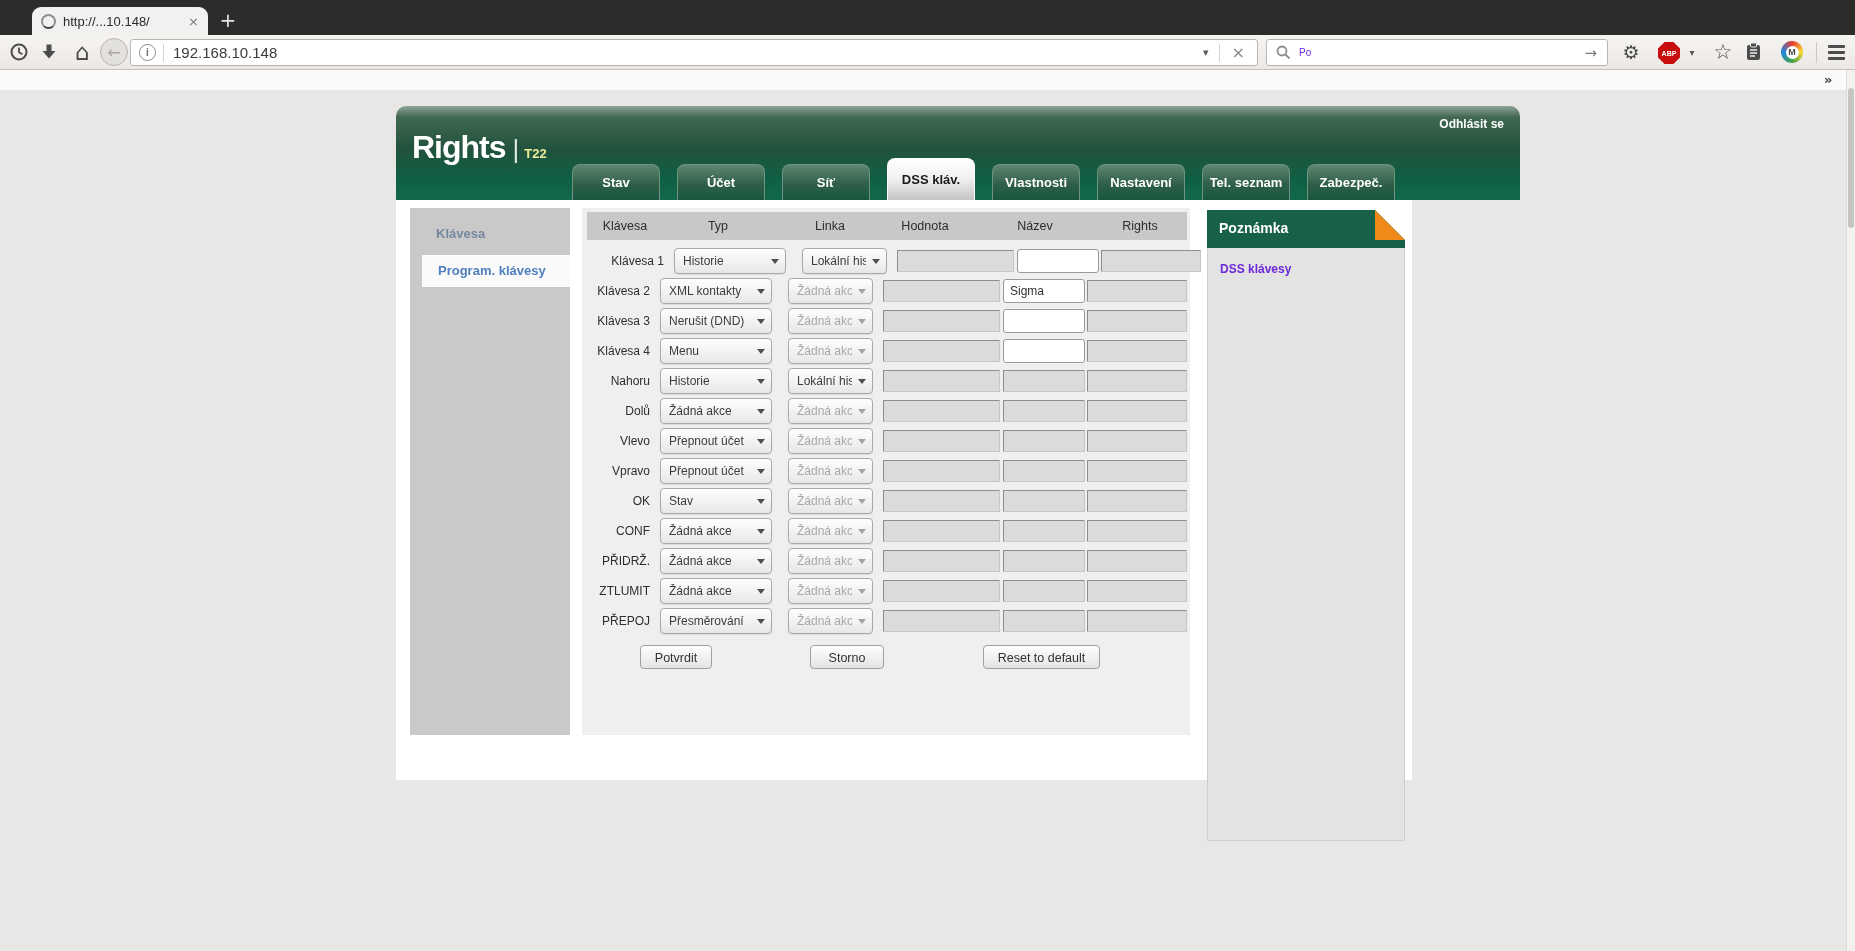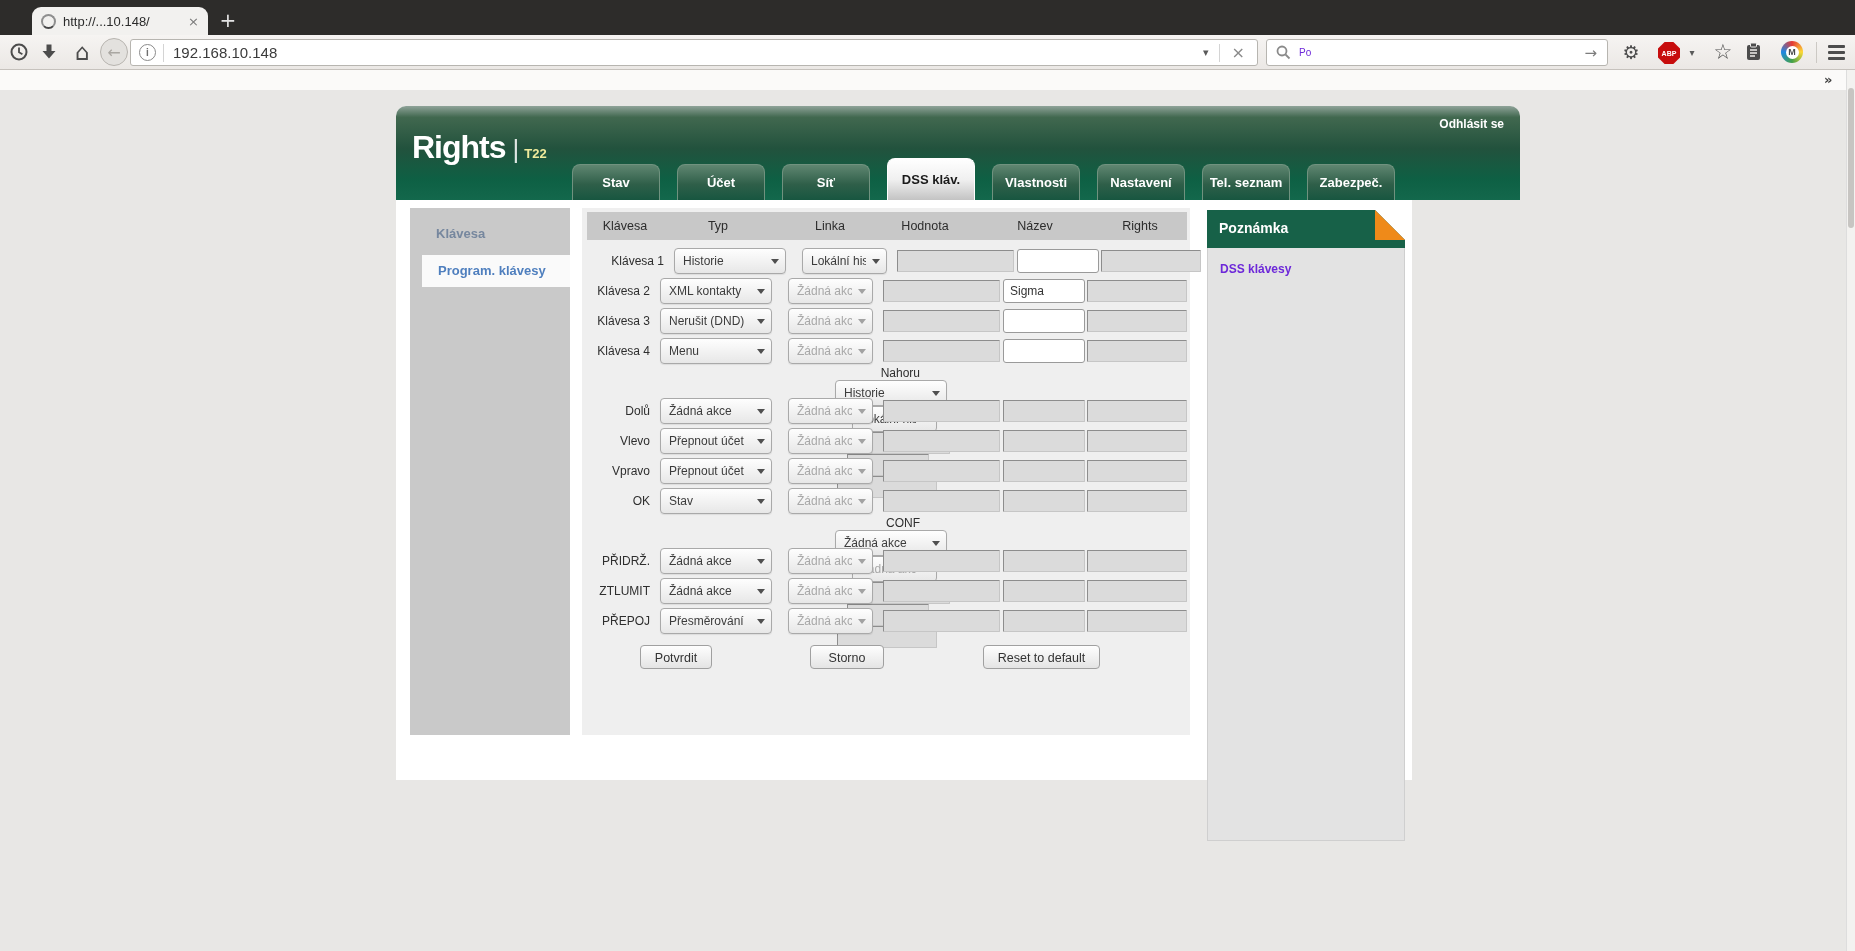--- a/index.html
+++ b/index.html
@@ -322,21 +322,21 @@
           <div class="select disabled" style="width: 85px; margin-left: 16px;">
             <span class="sel-text">Žádná akce</span>
             <span class="sel-arrow">
               <i></i>
             </span>
           </div>
           <input class="gray" disabled="" style="width: 117px; margin-left: 10px;">
           <input class="white" style="width: 82px; margin-left: 3px;">
           <input class="gray" disabled="" style="width: 100px; margin-left: 2px;">
         </div>
-        <div class="drow" style="top: 158px; flex-direction: column;">
+        <div class="drow" style="top: 158px;">
           <span class="klabel">Nahoru</span>
           <div class="select" style="width: 112px;">
             <span class="sel-text">Historie</span>
             <span class="sel-arrow">
               <i></i>
             </span>
           </div>
           <div class="select" style="width: 85px; margin-left: 16px;">
             <span class="sel-text">Lokální hist</span>
             <span class="sel-arrow">
@@ -412,21 +412,21 @@
           <div class="select disabled" style="width: 85px; margin-left: 16px;">
             <span class="sel-text">Žádná akce</span>
             <span class="sel-arrow">
               <i></i>
             </span>
           </div>
           <input class="gray" disabled="" style="width: 117px; margin-left: 10px;">
           <input class="gray" disabled="" style="width: 82px; margin-left: 3px;">
           <input class="gray" disabled="" style="width: 100px; margin-left: 2px;">
         </div>
-        <div class="drow" style="top: 308px; flex-direction: column;">
+        <div class="drow" style="top: 308px;">
           <span class="klabel">CONF</span>
           <div class="select" style="width: 112px;">
             <span class="sel-text">Žádná akce</span>
             <span class="sel-arrow">
               <i></i>
             </span>
           </div>
           <div class="select disabled" style="width: 85px; margin-left: 16px;">
             <span class="sel-text">Žádná akce</span>
             <span class="sel-arrow">

